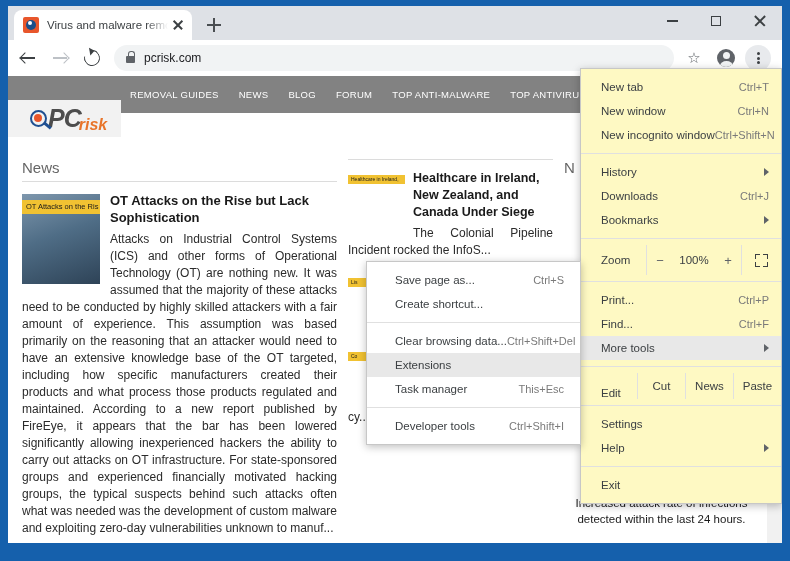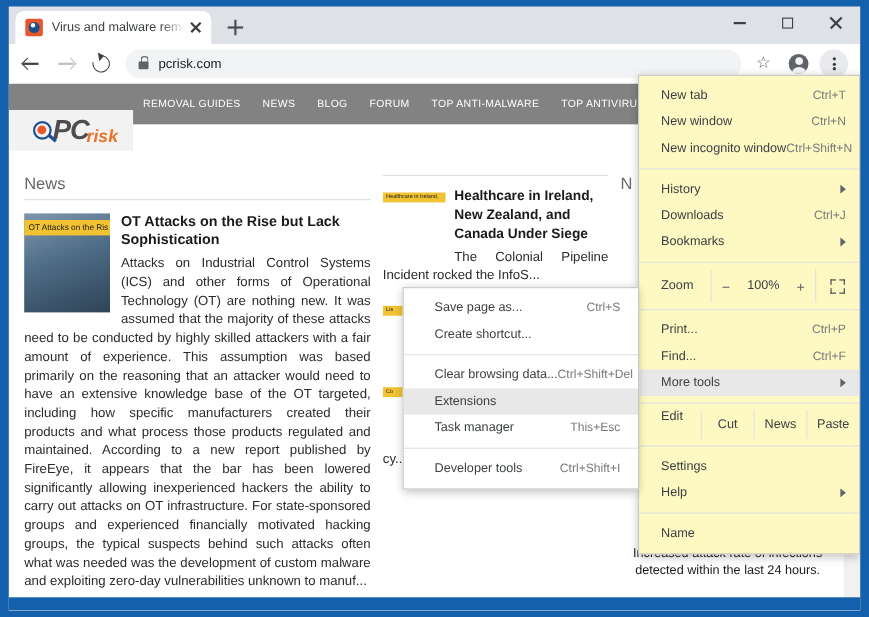--- a/index.html
+++ b/index.html
@@ -244,21 +244,21 @@
   .zoomrow .zctl{ display:flex; align-items:center; border-left:1px solid #e0e0e0; height:30px;}
   .zoomrow .zbtn{ width:26px; text-align:center; color:#5f6368; font-size:13px;}
   .zoomrow .zval{ width:42px; text-align:center; font-size:11.5px;}
   .zoomrow .zfull{ width:40px; display:flex;align-items:center;justify-content:center; border-left:1px solid #e0e0e0; height:30px;}
   .fs{ position:relative;width:13px;height:13px;}
   .fs span{ position:absolute; width:5px;height:5px; }
   .fs span:nth-child(1){left:0;top:0;border-left:1.8px solid #3c4043;border-top:1.8px solid #3c4043;}
   .fs span:nth-child(2){right:0;top:0;border-right:1.8px solid #3c4043;border-top:1.8px solid #3c4043;}
   .fs span:nth-child(3){left:0;bottom:0;border-left:1.8px solid #3c4043;border-bottom:1.8px solid #3c4043;}
   .fs span:nth-child(4){right:0;bottom:0;border-right:1.8px solid #3c4043;border-bottom:1.8px solid #3c4043;}
-  .editrow{ display:flex; align-items:flex-start; height:26px; }
+  .editrow{ display:flex; align-items:flex-end; height:26px; }
   .editrow .el{ flex:1 1 auto; padding-left:20px;}
   .editrow .ec{ width:48px; text-align:center; border-left:1px solid #e0e0e0; height:26px; line-height:26px;}
 
   
   .submenu {
     position:absolute; left:358px; top:255px; width:215px;
     background:#ffffff; border:1px solid #c7c7c7;
     box-shadow:0 2px 8px rgba(0,0,0,.25);
     padding:6px 0; z-index:50;
     font-size:11.5px; color:#3c4043;
@@ -512,21 +512,21 @@
       <div class="sep"></div>
       <div class="mi">
         <span class="lbl">Settings</span>
       </div>
       <div class="mi">
         <span class="lbl">Help</span>
         <span class="chev"></span>
       </div>
       <div class="sep"></div>
       <div class="mi">
-        <span class="lbl">Name</span>
+        <span class="lbl">Exit</span>
       </div>
     </div>
 
     <div class="submenu">
       <div class="mi">
         <span class="lbl">Save page as...</span>
         <span class="acc">Ctrl+S</span>
       </div>
       <div class="mi">
         <span class="lbl">Create shortcut...</span>

